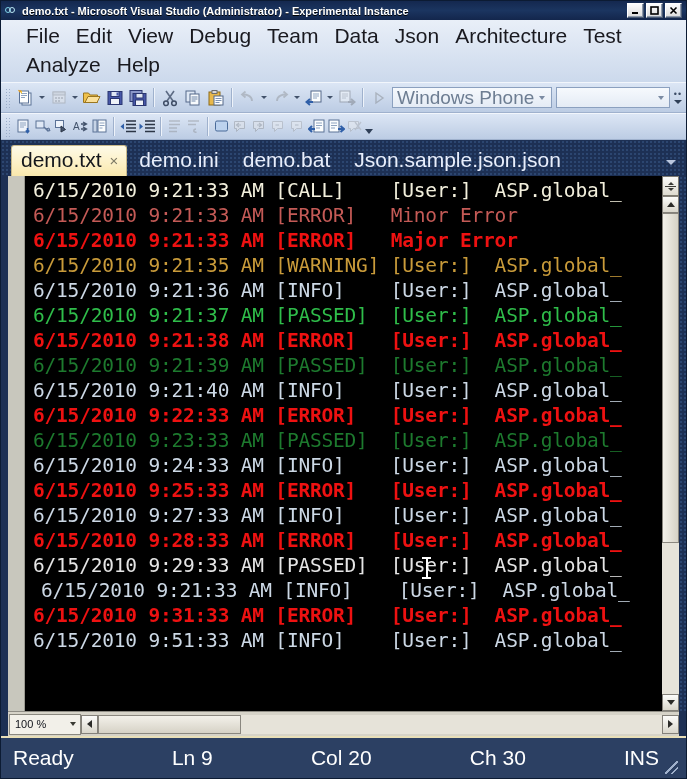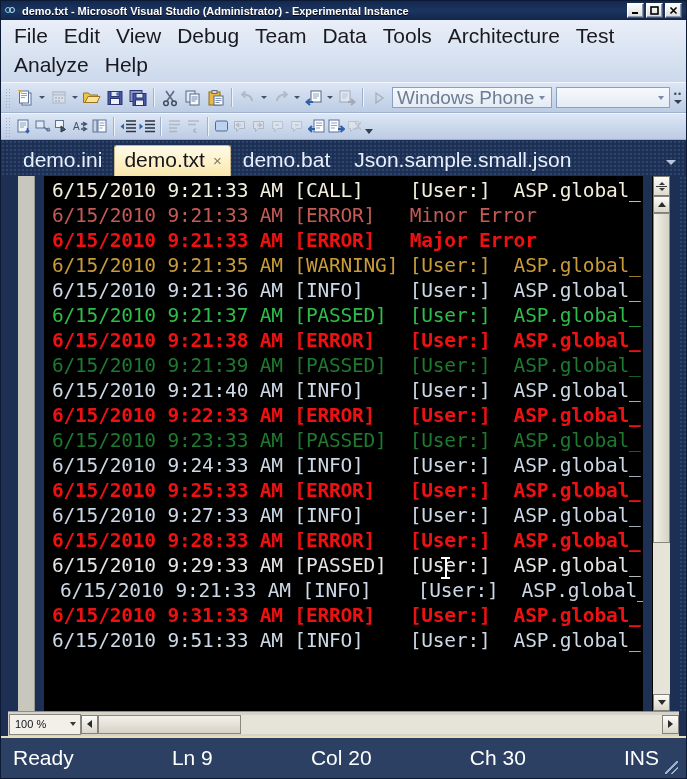--- a/index.html
+++ b/index.html
@@ -50,21 +50,21 @@
     display:flex;align-items:center;justify-content:center;
     font-size:9px;line-height:1;color:#000;
     box-sizing:border-box;
   }
   .win-btn svg{display:block;}
 
   
   .menubar{
     flex:0 0 auto;
     background:linear-gradient(to bottom,#e9eff8 0%,#dde6f3 40%,#ccd9ec 100%);
-    padding:1px 6px 3px 6px;
+    padding:1px 6px 3px 18px;
     display:flex;flex-wrap:wrap;
     align-content:flex-start;
     column-gap:2px;
   }
   .menu-item{
     font-size:21px;line-height:29px;
     color:#19191f;
     padding:0 7px;
     white-space:nowrap;
     cursor:default;
@@ -183,25 +183,24 @@
   .tab-ovf:after{
     content:"";border-left:5px solid transparent;border-right:5px solid transparent;
     border-top:5px solid #b9c6de;
   }
 
   
   .editor-wrap{
     flex:1 1 auto;
     display:flex;
     background:#1d3054;
-    padding:0 0 0 17px;
+    padding:0 0 0 7px;
     box-sizing:border-box;
     min-height:0;
     position:relative;
-    gap:9px;
   }
   .indicator-margin{
     flex:0 0 17px;width:17px;
     background:#c8c7bd;
     border-right:1px solid #9b9a91;
     box-sizing:border-box;
   }
   .code{
     flex:1 1 auto;
     background:#000000;
@@ -392,21 +391,21 @@
     </div>
   </div>
 
   <div class="menubar">
     <div class="menu-item">File</div>
     <div class="menu-item">Edit</div>
     <div class="menu-item">View</div>
     <div class="menu-item">Debug</div>
     <div class="menu-item">Team</div>
     <div class="menu-item">Data</div>
-    <div class="menu-item">Tools</div>
+    <div class="menu-item">Json</div>
     <div class="menu-item">Architecture</div>
     <div class="menu-item">Test</div>
     <div class="menu-item">Analyze</div>
     <div class="menu-item">Help</div>
   </div>
 
   <div class="toolbar">
     <div class="grip"></div>
 
     <div class="tb-btn">
@@ -675,32 +674,32 @@
       <svg width="17" height="17" viewBox="0 0 17 17">
         <path d="M2.5 3.5 h10 v7 h-5 l-3 3 v-3 h-2 z" fill="#e8edf4" stroke="#93a3ba"></path>
         <path d="M9 4 L15 12 M15 4 L9 12" stroke="#93a3ba" stroke-width="1.3"></path>
       </svg>
     </div>
 
     <div class="ovf2"></div>
   </div>
 
   <div class="tabstrip">
-    <div class="tab">
-      <span>demo.ini</span>
-    </div>
     <div class="tab active">
       <span>demo.txt</span>
       <span class="xclose">×</span>
     </div>
     <div class="tab">
+      <span>demo.ini</span>
+    </div>
+    <div class="tab">
       <span>demo.bat</span>
     </div>
     <div class="tab">
-      <span>Json.sample.small.json</span>
+      <span>Json.sample.json.json</span>
     </div>
     <div class="tab-ovf"></div>
   </div>
 
   <div class="editor-wrap">
     <div class="indicator-margin"></div>
     <div class="code" id="code">
       <div class="line" style="color: rgb(242, 239, 220);">6/15/2010 9:21:33 AM [CALL]    [User:]  ASP.global_</div>
         <div class="line" style="color: rgb(196, 90, 86);">6/15/2010 9:21:33 AM [ERROR]   Minor Error</div>
         <div class="line" style="color: rgb(238, 17, 17); font-weight: bold;">6/15/2010 9:21:33 AM [ERROR]   Major Error</div>

